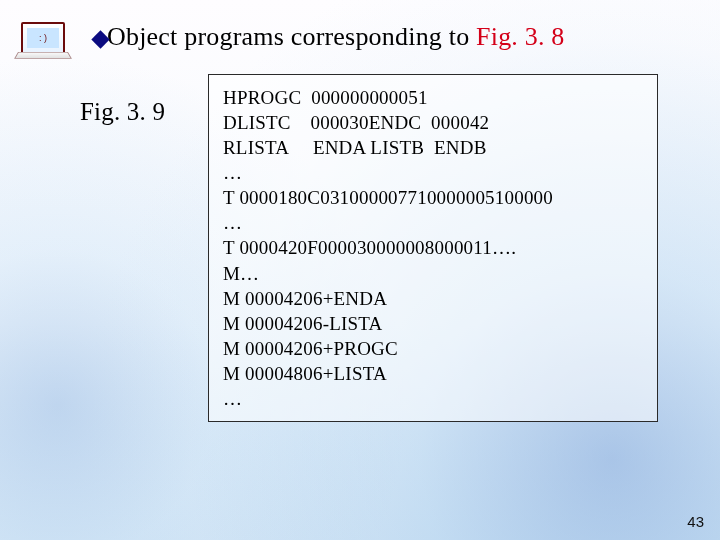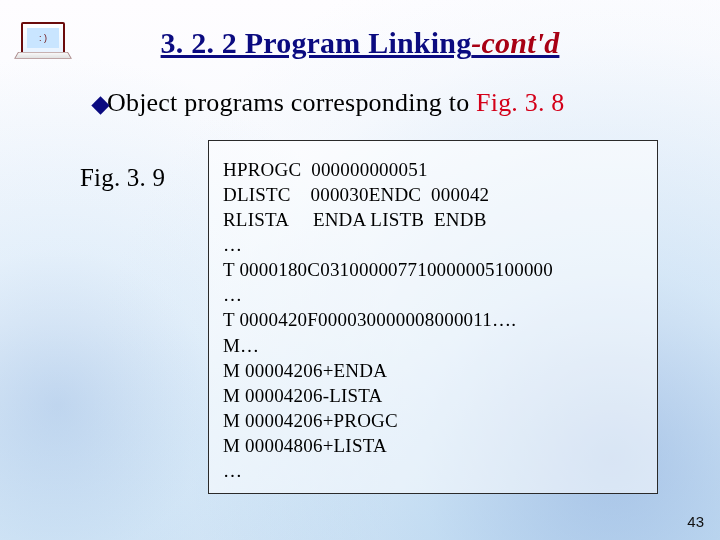--- a/index.html
+++ b/index.html
@@ -126,21 +126,21 @@
     padding-top: 24px;
     font-size: 25px;
     color: #000;
     letter-spacing: 0.2px;
     margin-left: 30px;
   }
 
   .prog-box {
     border: 1.6px solid #2a2a2a;
     background: rgba(255,255,255,0.55);
-    padding: 16px 14px 10px 14px;
+    padding: 10px 14px 10px 14px;
     font-size: 19px;
     line-height: 1.32;
     color: #000;
     font-family: "Times New Roman", Times, serif;
     letter-spacing: 0.2px;
     width: 420px;
     white-space: pre;
   }
 
   .pagenum {
@@ -163,23 +163,20 @@
 
   <div class="emblem">
     <div class="monitor">
       <div class="screen">
         <span class="face">: )</span>
       </div>
     </div>
     <div class="kb"></div>
   </div>
 
-  <h1 class="title">
-    <span>3. 2. 2 Program Linking</span><span class="contd">-cont'd</span>
-  </h1>
 
   <div class="bullet-row">
     <div class="dia"></div>
     <div class="bullet-text">
       <span>Object programs corresponding to </span><span class="figref">Fig. 3. 8</span>
     </div>
   </div>
 
   <div class="lower">
     <div class="fig-label">Fig. 3. 9</div>

